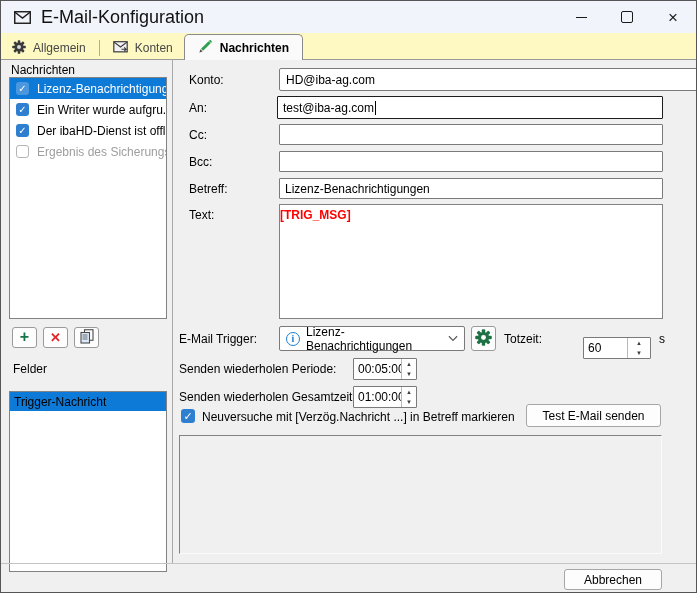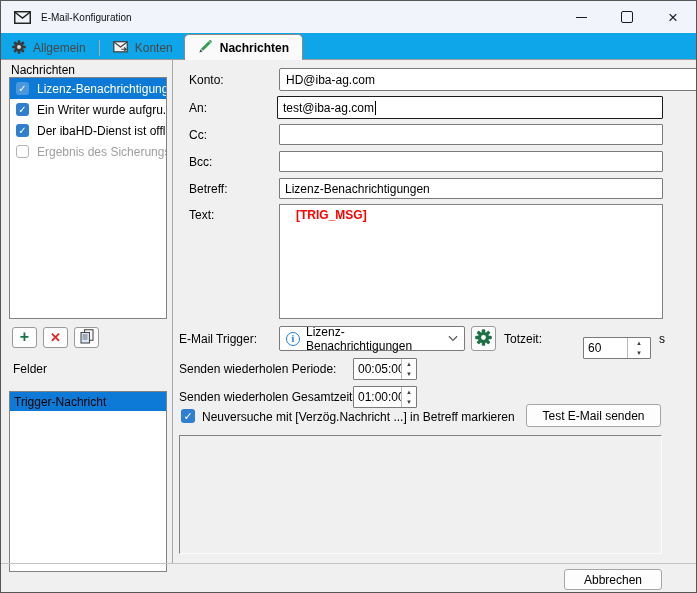--- a/index.html
+++ b/index.html
@@ -5,28 +5,28 @@
   html,body{margin:0;padding:0;background:#cfcfcf;}
   .window{
     position:relative;width:697px;height:593px;box-sizing:border-box;
     background:#f0f0f0;border:1px solid #565656;
     font-family:"Liberation Sans",sans-serif;font-size:12px;color:#000;
     overflow:hidden;
   }
   
   .titlebar{position:absolute;top:0;left:0;right:0;height:32px;background:#f1f4fb;display:flex;align-items:center;}
   .titlebar .app-icon{margin:0 10px 0 13px;display:flex;}
-  .title-text{font-size:10px;color:#111;}
+  .title-text{font-size:18px;color:#111;}
   .win-controls{position:absolute;right:0;top:0;height:32px;display:flex;}
   .win-btn{width:46px;height:32px;display:flex;align-items:center;justify-content:center;cursor:default;}
   .glyph-min{width:11px;height:1px;background:#1a1a1a;display:block;}
   .glyph-max{width:10px;height:10px;border:1px solid #1a1a1a;border-radius:2px;display:block;}
   .glyph-close{font-size:17px;line-height:1;color:#1a1a1a;}
   
-  .tabbar{position:absolute;top:32px;left:0;right:0;height:26px;background:#0ea5e9;border-bottom:1px solid #9a9a9a;display:flex;align-items:flex-end;}
+  .tabbar{position:absolute;top:32px;left:0;right:0;height:26px;background:#fef9c3;border-bottom:1px solid #9a9a9a;display:flex;align-items:flex-end;}
   .tab{display:inline-flex;align-items:center;gap:7px;height:22px;padding:0 11px;color:#474747;}
   .tab .tab-label{white-space:nowrap;}
   .tabsep{width:1px;height:16px;background:#ababab;margin:0 2px 3px 2px;}
   .tab.active{height:25px;background:#fafafa;border:1px solid #8a8a8a;border-bottom:none;border-radius:5px 5px 0 0;color:#000;font-weight:bold;margin-bottom:-1px;z-index:2;padding:0 13px;}
   
   .side-label{position:absolute;color:#000;}
   .listbox{position:absolute;background:#fff;border:1px solid #828282;box-sizing:border-box;overflow:hidden;}
   .msg-item{height:21px;display:flex;align-items:center;gap:8px;padding-left:6px;white-space:nowrap;overflow:hidden;}
   .msg-item.selected{background:#0d7ad8;color:#fff;}
   .msg-item.disabled{color:#9e9e9e;}
@@ -44,21 +44,21 @@
   .vdivider{position:absolute;left:171px;top:58px;width:1px;height:504px;background:#a8a8a8;}
   
   .flabel{position:absolute;white-space:nowrap;}
   .inputbox{position:absolute;background:#fff;border:1px solid #7a7a7a;box-sizing:border-box;border-radius:1px;
             display:flex;align-items:center;padding:0 5px;overflow:hidden;white-space:nowrap;}
   .inputbox.focus{border-color:#1c1c1c;}
   .caret{display:inline-block;width:1px;height:14px;background:#000;margin-left:1px;}
   .combo{position:absolute;background:#fff;border:1px solid #7a7a7a;box-sizing:border-box;border-radius:2px;
          display:flex;align-items:center;padding:0 6px;gap:6px;}
   .combo .chevron{margin-left:auto;display:flex;}
-  .textareabox{position:absolute;background:#fff;border:1px solid #828282;box-sizing:border-box;padding:3px 16px;}
+  .textareabox{position:absolute;background:#fff;border:1px solid #828282;box-sizing:border-box;padding:3px 0;}
   .red-token{color:#ff0000;font-weight:bold;}
   .info-badge{width:14px;height:14px;border-radius:50%;border:1.5px solid #1d7fd0;color:#1d7fd0;
               display:flex;align-items:center;justify-content:center;font-size:10px;font-weight:bold;
               font-family:"Liberation Serif",serif;box-sizing:border-box;flex:0 0 auto;}
   .gear-btn{position:absolute;width:25px;height:25px;background:#fdfdfd;border:1px solid #9a9a9a;border-radius:3px;
             box-sizing:border-box;display:flex;align-items:center;justify-content:center;}
   .spinner{position:absolute;background:#fff;border:1px solid #7a7a7a;box-sizing:border-box;display:flex;border-radius:1px;}
   .spin-val{flex:1;display:flex;align-items:center;padding-left:4px;overflow:hidden;}
   .spin-arrows{display:flex;flex-direction:column;border-left:1px solid #b9b9b9;}
   .spin-up,.spin-down{flex:1;display:flex;align-items:center;justify-content:center;font-size:6px;color:#3c3c3c;line-height:1;}

